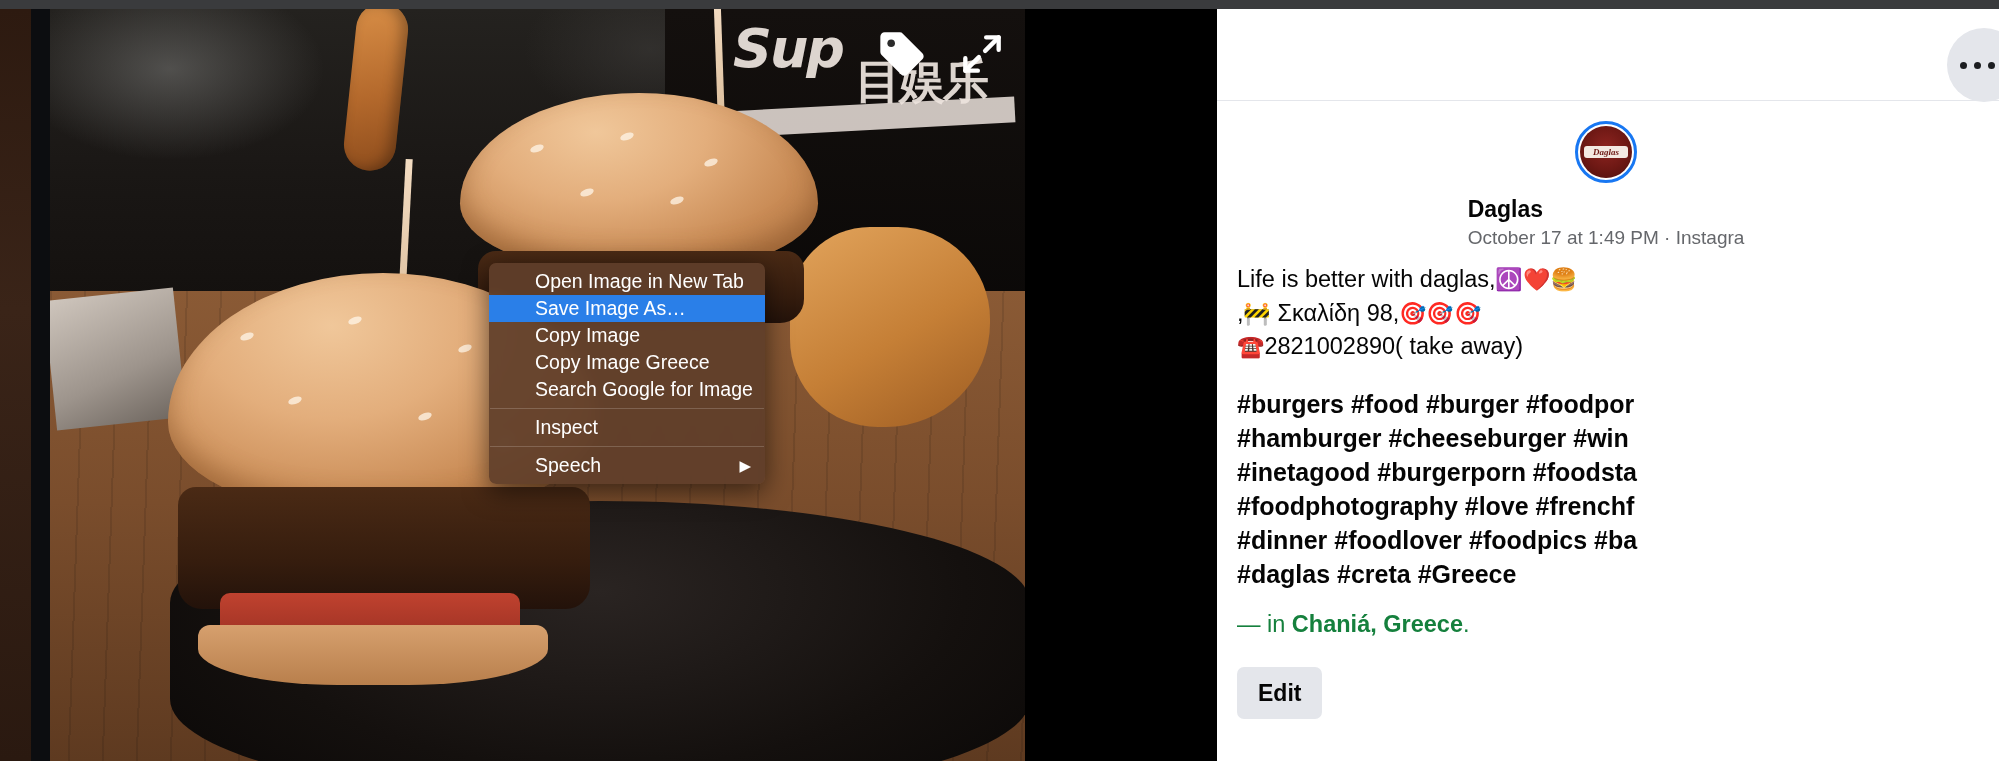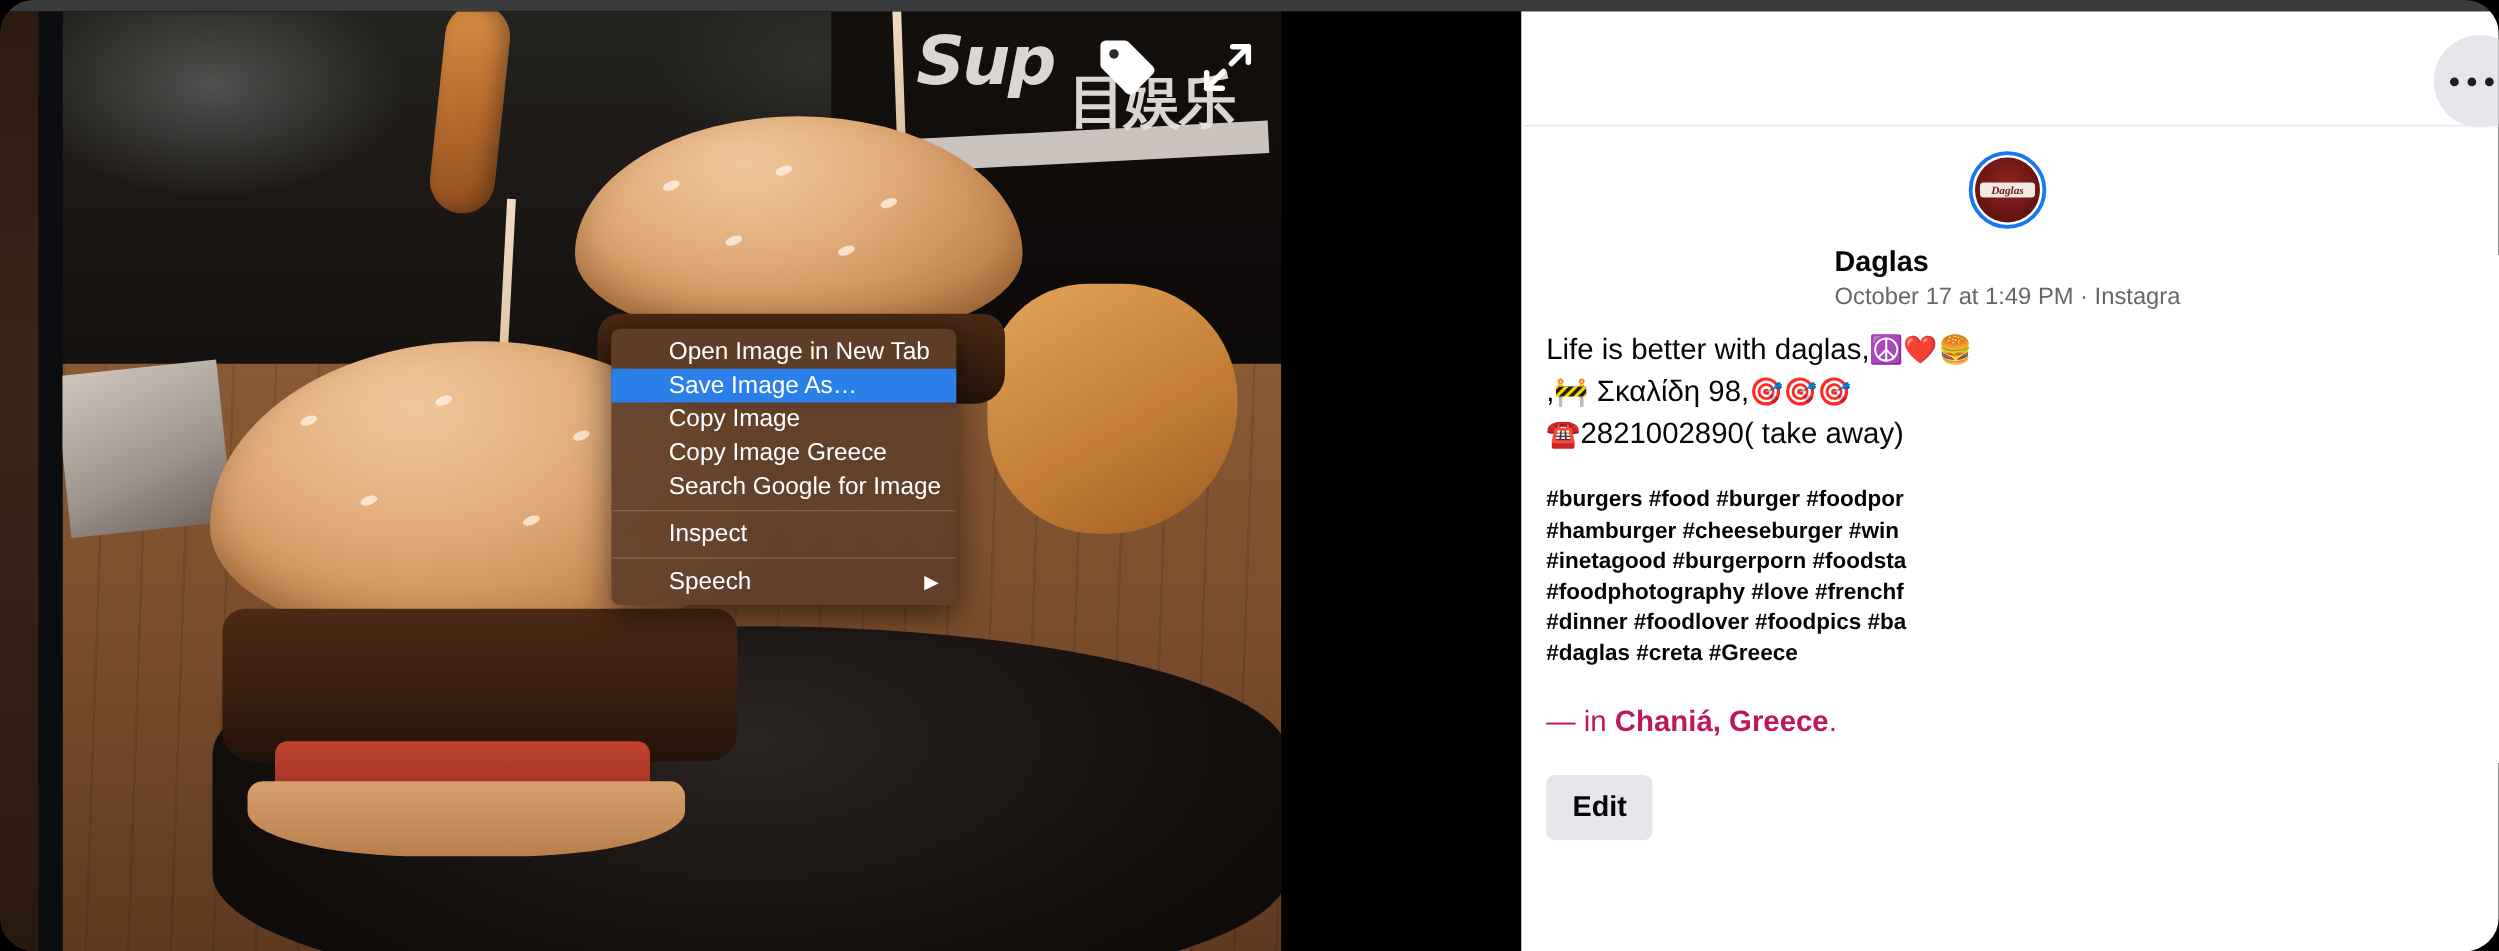--- a/index.html
+++ b/index.html
@@ -10,21 +10,20 @@
     overflow: hidden;
     background: #000;
     font-family: "Liberation Sans", sans-serif;
   }
 
   #root {
     position: relative;
     width: 1999px;
     height: 761px;
     overflow: hidden;
-    border-radius: 27px;
   }
 
   
   .top-bar {
     position: absolute;
     top: 0; left: 0;
     width: 1999px;
     height: 9px;
     background: #3a3b3d;
     z-index: 40;
@@ -332,31 +331,31 @@
     line-height: 1.42;
     white-space: nowrap;
   }
   .post-text .emo {
     font-family: "DejaVu Sans", sans-serif;
     font-size: 22px;
   }
   .post-blank { height: 24px; }
 
   .hashtags {
-    font-size: 18px;
+    font-size: 25px;
     font-weight: 700;
     color: #050505;
     line-height: 1.36;
     white-space: nowrap;
   }
 
   .location-line {
-    margin-top: 28px;
+    margin-top: 18px;
     font-size: 23.5px;
-    color: #be185d;
+    color: #15803d;
     line-height: 1.35;
     white-space: nowrap;
   }
   .location-line .loc-name { font-weight: 700; }
 
   .edit-btn {
     margin-top: 26px;
     display: inline-flex;
     align-items: center;
     justify-content: center;

